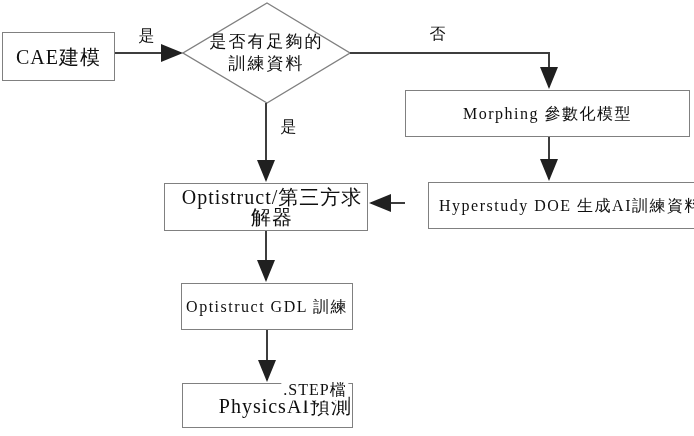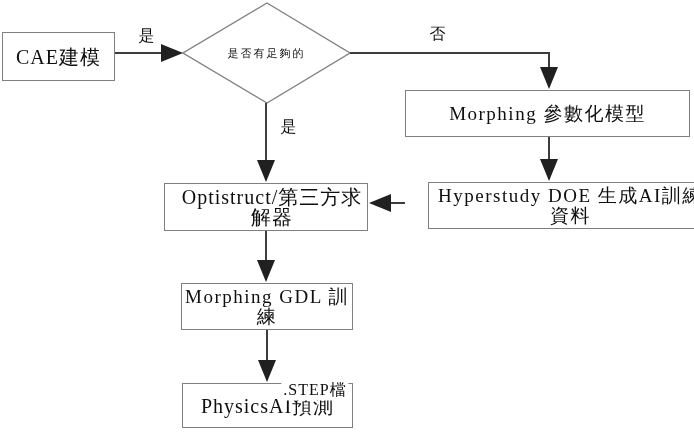--- a/index.html
+++ b/index.html
@@ -25,26 +25,26 @@
     box-sizing:border-box;
     background:#fff;
     border:1px solid var(--border);
     display:flex;flex-direction:column;
     align-items:center;justify-content:center;
     text-align:center;
     letter-spacing:1px;
     line-height:20px;
     font-size:20px;
   }
-  .node.wide{font-size:19px;letter-spacing:1.5px;}
+  .node.wide{font-size:16px;letter-spacing:1.5px;}
   .decision-label{
     position:absolute;
     display:flex;flex-direction:column;
     align-items:center;justify-content:center;
-    font-size:11px;letter-spacing:2px;line-height:22px;
+    font-size:17px;letter-spacing:2px;line-height:22px;
     background:transparent;border:none;
   }
   .elabel{
     position:absolute;
     transform:translate(-50%,-50%);
     font-size:16px;
     letter-spacing:1px;
     white-space:nowrap;
     background:#fff;
     padding:0 2px;
@@ -70,39 +70,40 @@
     <path class="wire" d="M266,231 V280" marker-end="url(#ah)"></path>
     <path class="wire" d="M267,330 V380" marker-end="url(#ah)"></path>
   </svg>
 
   <div class="node" style="left:2px;top:32px;width:113px;height:49px;">
     <span>CAE建模</span>
   </div>
 
   <div class="decision-label" style="left:183px;top:30px;width:167px;height:46px;">
     <span>是否有足夠的</span>
+    <span>訓練資料</span>
   </div>
 
   <div class="node wide" style="left:405px;top:90px;width:285px;height:47px;">
     <span>Morphing 參數化模型</span>
   </div>
 
   <div class="node wide" style="left:428px;top:182px;width:285px;height:47px;">
     <span>Hyperstudy DOE 生成AI訓練資料</span>
   </div>
 
   <div class="node" style="left:164px;top:183px;width:204px;height:48px;padding-left:12px;">
     <span>Optistruct/第三方求解器</span>
   </div>
 
   <div class="node wide" style="left:181px;top:283px;width:172px;height:47px;">
-    <span>Morphing GDL 訓練</span>
+    <span>Optistruct GDL 訓練</span>
   </div>
 
-  <div class="node" style="left:182px;top:383px;width:171px;height:45px;">
+  <div class="node" style="left:182px;top:383px;width:171px;height:45px;align-items:flex-end;">
     <span>PhysicsAI預測</span>
   </div>
 
   <div class="elabel" style="left:147px;top:36px;">是</div>
 
   <div class="elabel" style="left:438px;top:34px;">否</div>
 
   <div class="elabel" style="left:289px;top:127px;">是</div>
 
   <div class="elabel" style="left:315px;top:350px;margin-top:40px;">.STEP檔</div>

